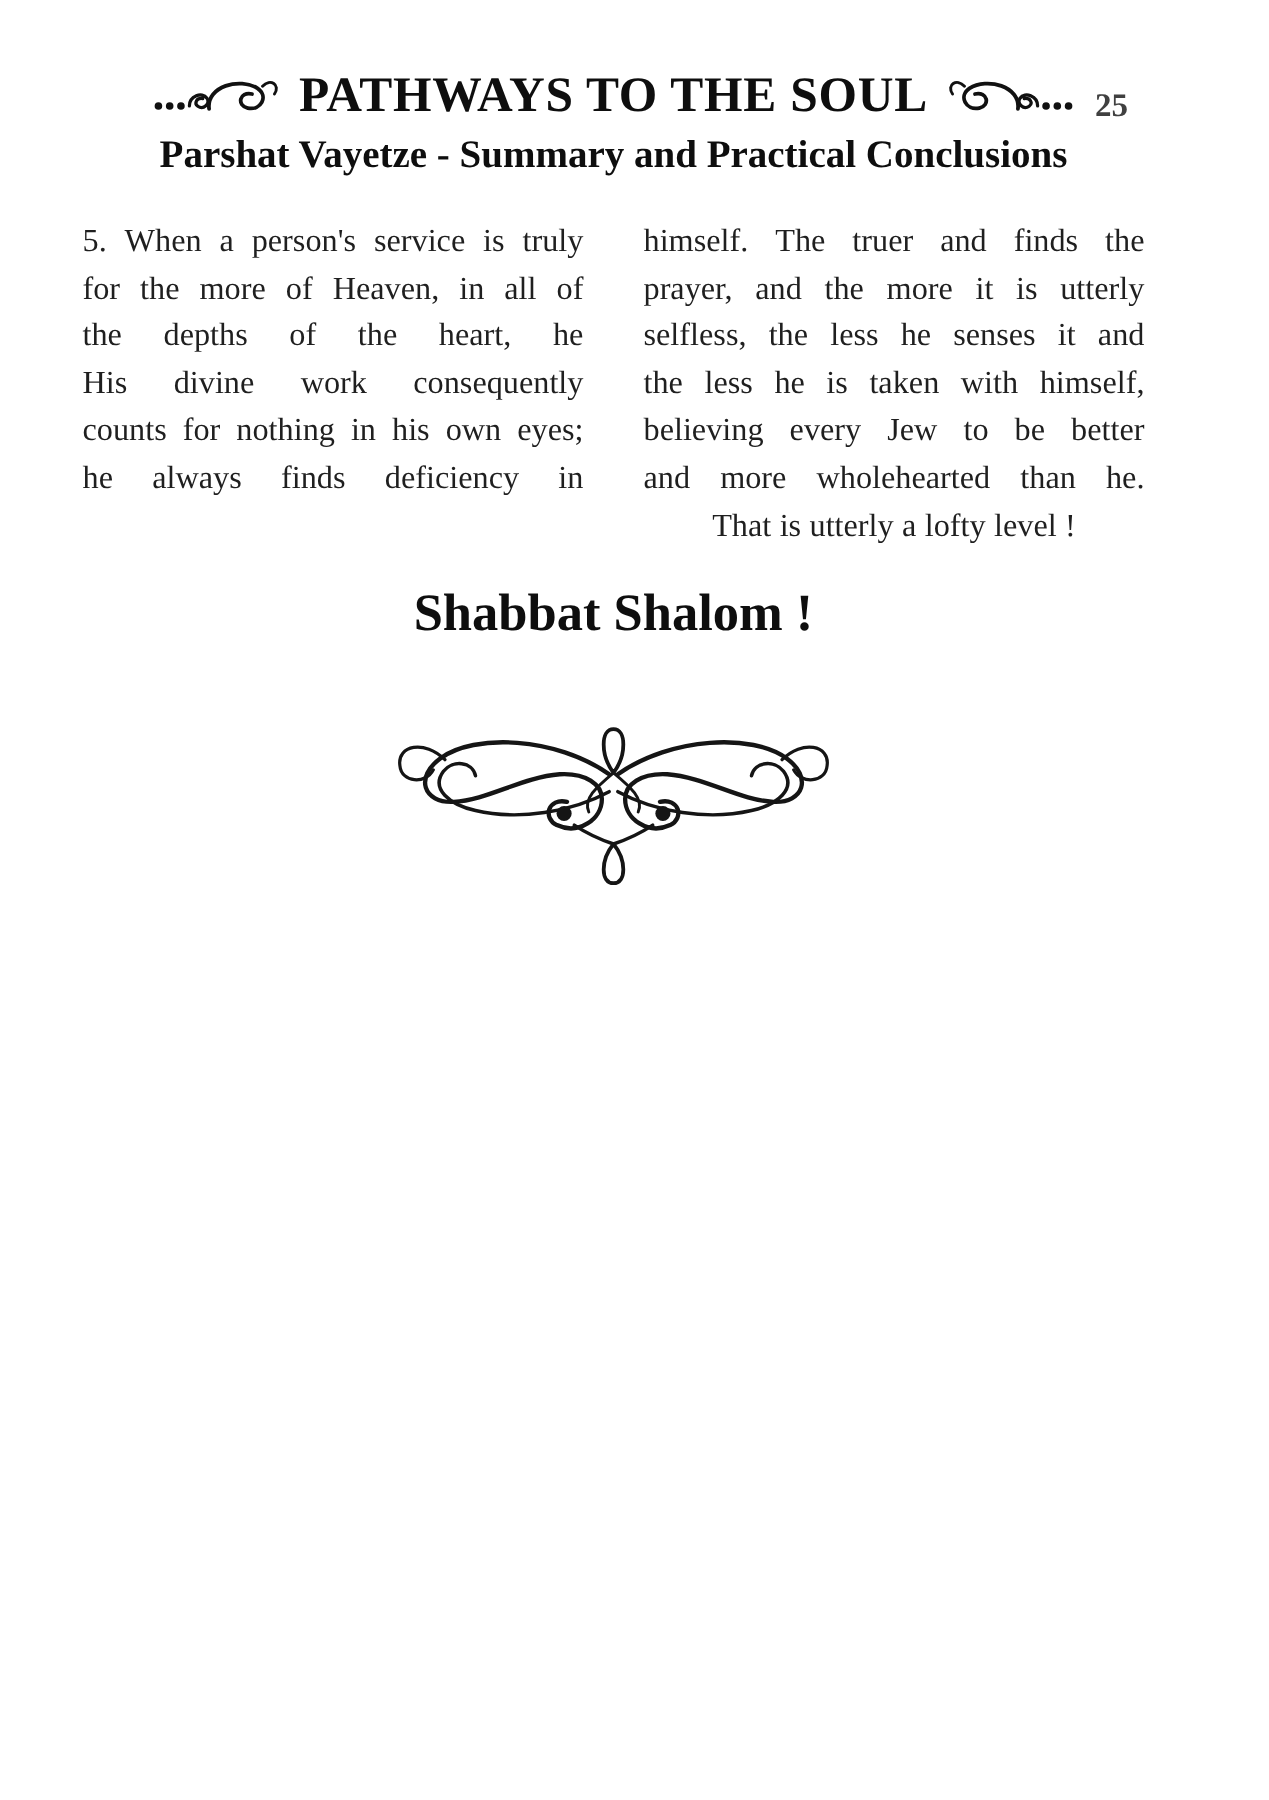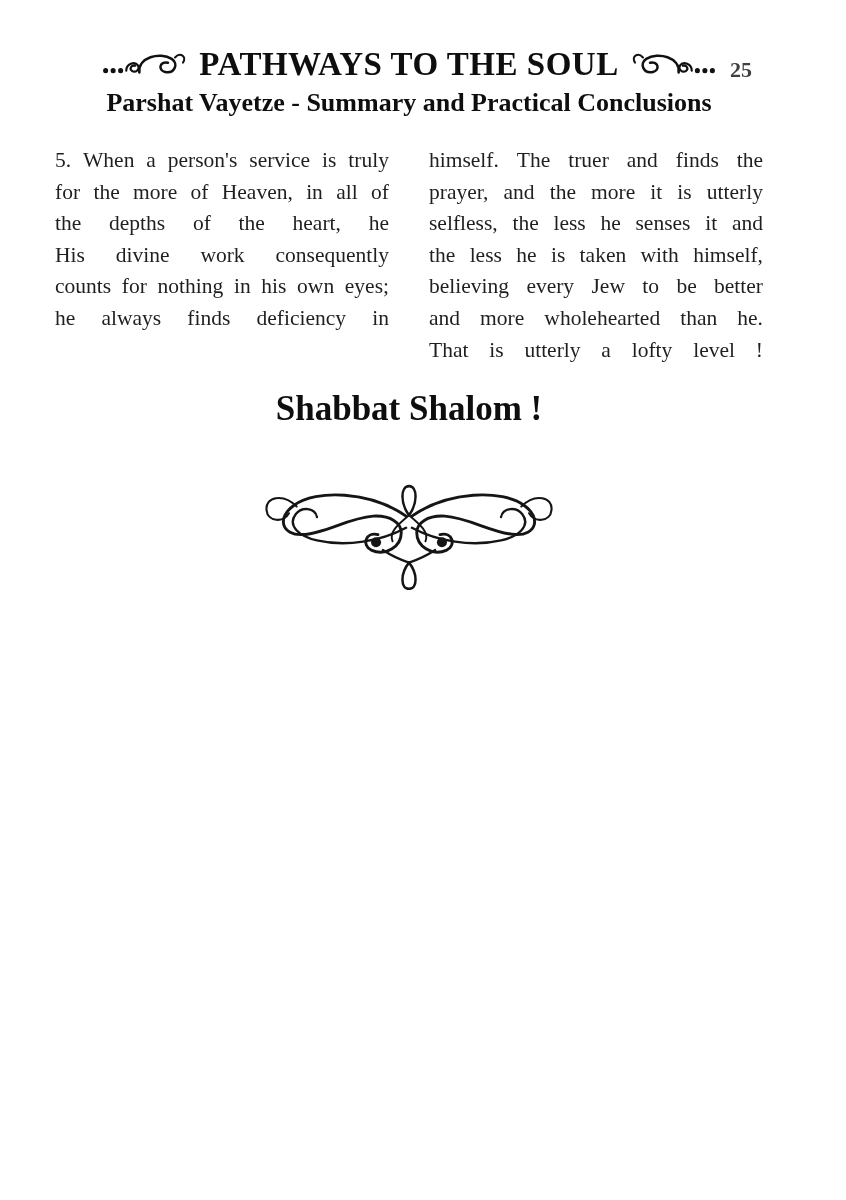--- a/index.html
+++ b/index.html
@@ -70,20 +70,21 @@
   .line {
     display: flex;
     justify-content: space-between;
     height: 31.6px;
     line-height: 31.6px;
     white-space: nowrap;
   }
   
   .line span { display: inline-block; }
   .column.right .line:last-child {
+    justify-content: center;
     column-gap: 0.26em;
     font-family: Liberation Serif, serif;
   }
   
   .closing {
     margin-top: 23px;
     text-align: center;
     font-weight: bold;
     font-size: 35px;
     color: #0e0e0e;

